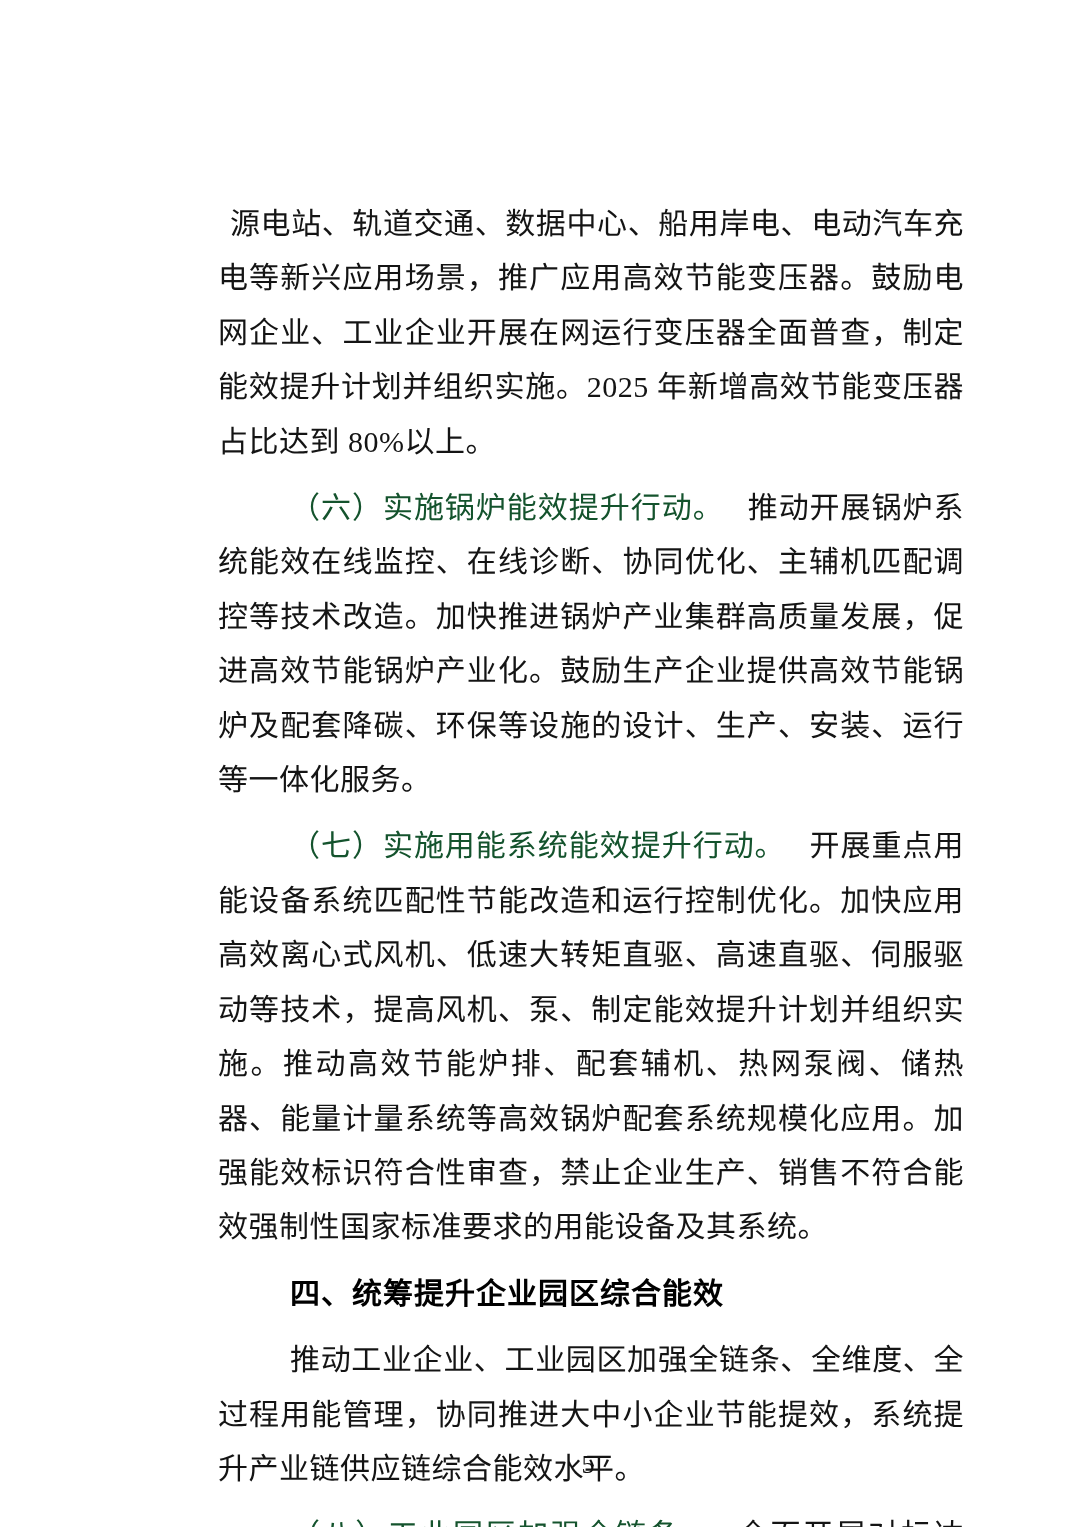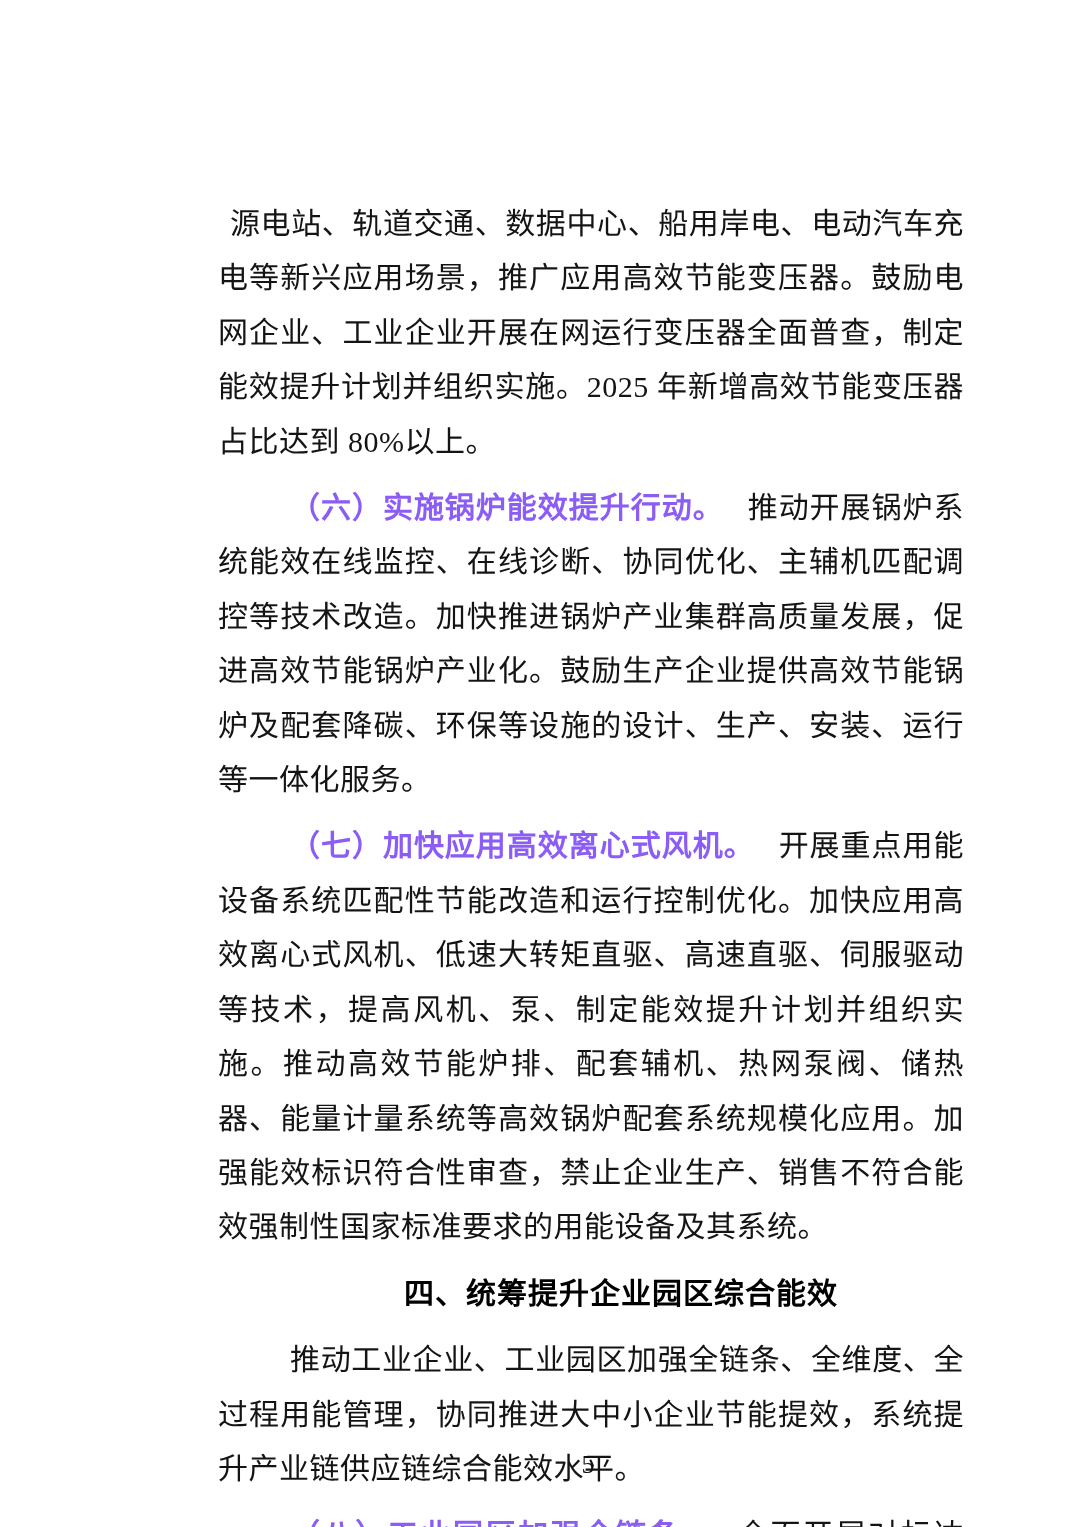--- a/index.html
+++ b/index.html
@@ -25,28 +25,28 @@
   .para {
     font-size: 30px;
     line-height: 54.4px;
     text-align: justify;
     text-justify: inter-character;
     letter-spacing: 0.5px;
     color: #141414;
   }
   .para.indent { text-indent: 2em; }
   .para .lead {
-    font-weight: bold;
-    color: #8b5cf6;
+    font-weight: normal;
+    color: #14532d;
   }
   .para.heading {
     font-family: Liberation Serif, serif;
     font-weight: bold;
     color: #000000;
-    text-align: center;
+    text-align: left;
     letter-spacing: 1px;
   }
   .page-number {
     position: absolute;
     top: 1402px;
     left: 0;
     width: 1080px;
     text-align: center;
     font-size: 26px;
     color: #111111;
@@ -54,19 +54,19 @@
   }
 </style>
 </head>
 <body>
 
 <div class="page">
   <div class="doc-content">
 
   <p class="para"><span>源电站、轨道交通、数据中心、船用岸电、电动汽车充电等新兴应用场景，推广应用高效节能变压器。鼓励电网企业、工业企业开展在网运行变压器全面普查，制定能效提升计划并组织实施。2025 年新增高效节能变压器占比达到 80%以上。</span></p>
       <p class="para indent"><span class="lead">（六）实施锅炉能效提升行动。</span><span>推动开展锅炉系统能效在线监控、在线诊断、协同优化、主辅机匹配调控等技术改造。加快推进锅炉产业集群高质量发展，促进高效节能锅炉产业化。鼓励生产企业提供高效节能锅炉及配套降碳、环保等设施的设计、生产、安装、运行等一体化服务。</span></p>
-      <p class="para indent"><span class="lead">（七）加快应用高效离心式风机。</span><span>开展重点用能设备系统匹配性节能改造和运行控制优化。加快应用高效离心式风机、低速大转矩直驱、高速直驱、伺服驱动等技术，提高风机、泵、制定能效提升计划并组织实施。推动高效节能炉排、配套辅机、热网泵阀、储热器、能量计量系统等高效锅炉配套系统规模化应用。加强能效标识符合性审查，禁止企业生产、销售不符合能效强制性国家标准要求的用能设备及其系统。</span></p>
+      <p class="para indent"><span class="lead">（七）实施用能系统能效提升行动。</span><span>开展重点用能设备系统匹配性节能改造和运行控制优化。加快应用高效离心式风机、低速大转矩直驱、高速直驱、伺服驱动等技术，提高风机、泵、制定能效提升计划并组织实施。推动高效节能炉排、配套辅机、热网泵阀、储热器、能量计量系统等高效锅炉配套系统规模化应用。加强能效标识符合性审查，禁止企业生产、销售不符合能效强制性国家标准要求的用能设备及其系统。</span></p>
       <p class="para indent heading"><span>四、统筹提升企业园区综合能效</span></p>
       <p class="para indent"><span>推动工业企业、工业园区加强全链条、全维度、全过程用能管理，协同推进大中小企业节能提效，系统提升产业链供应链综合能效水平。</span></p>
       <p class="para indent"><span class="lead">（八）工业园区加强全链条。</span><span>全面开展对标达标，在</span></p>
     </div>
   <div class="page-number">5</div>
 </div>
 
 </body></html>

